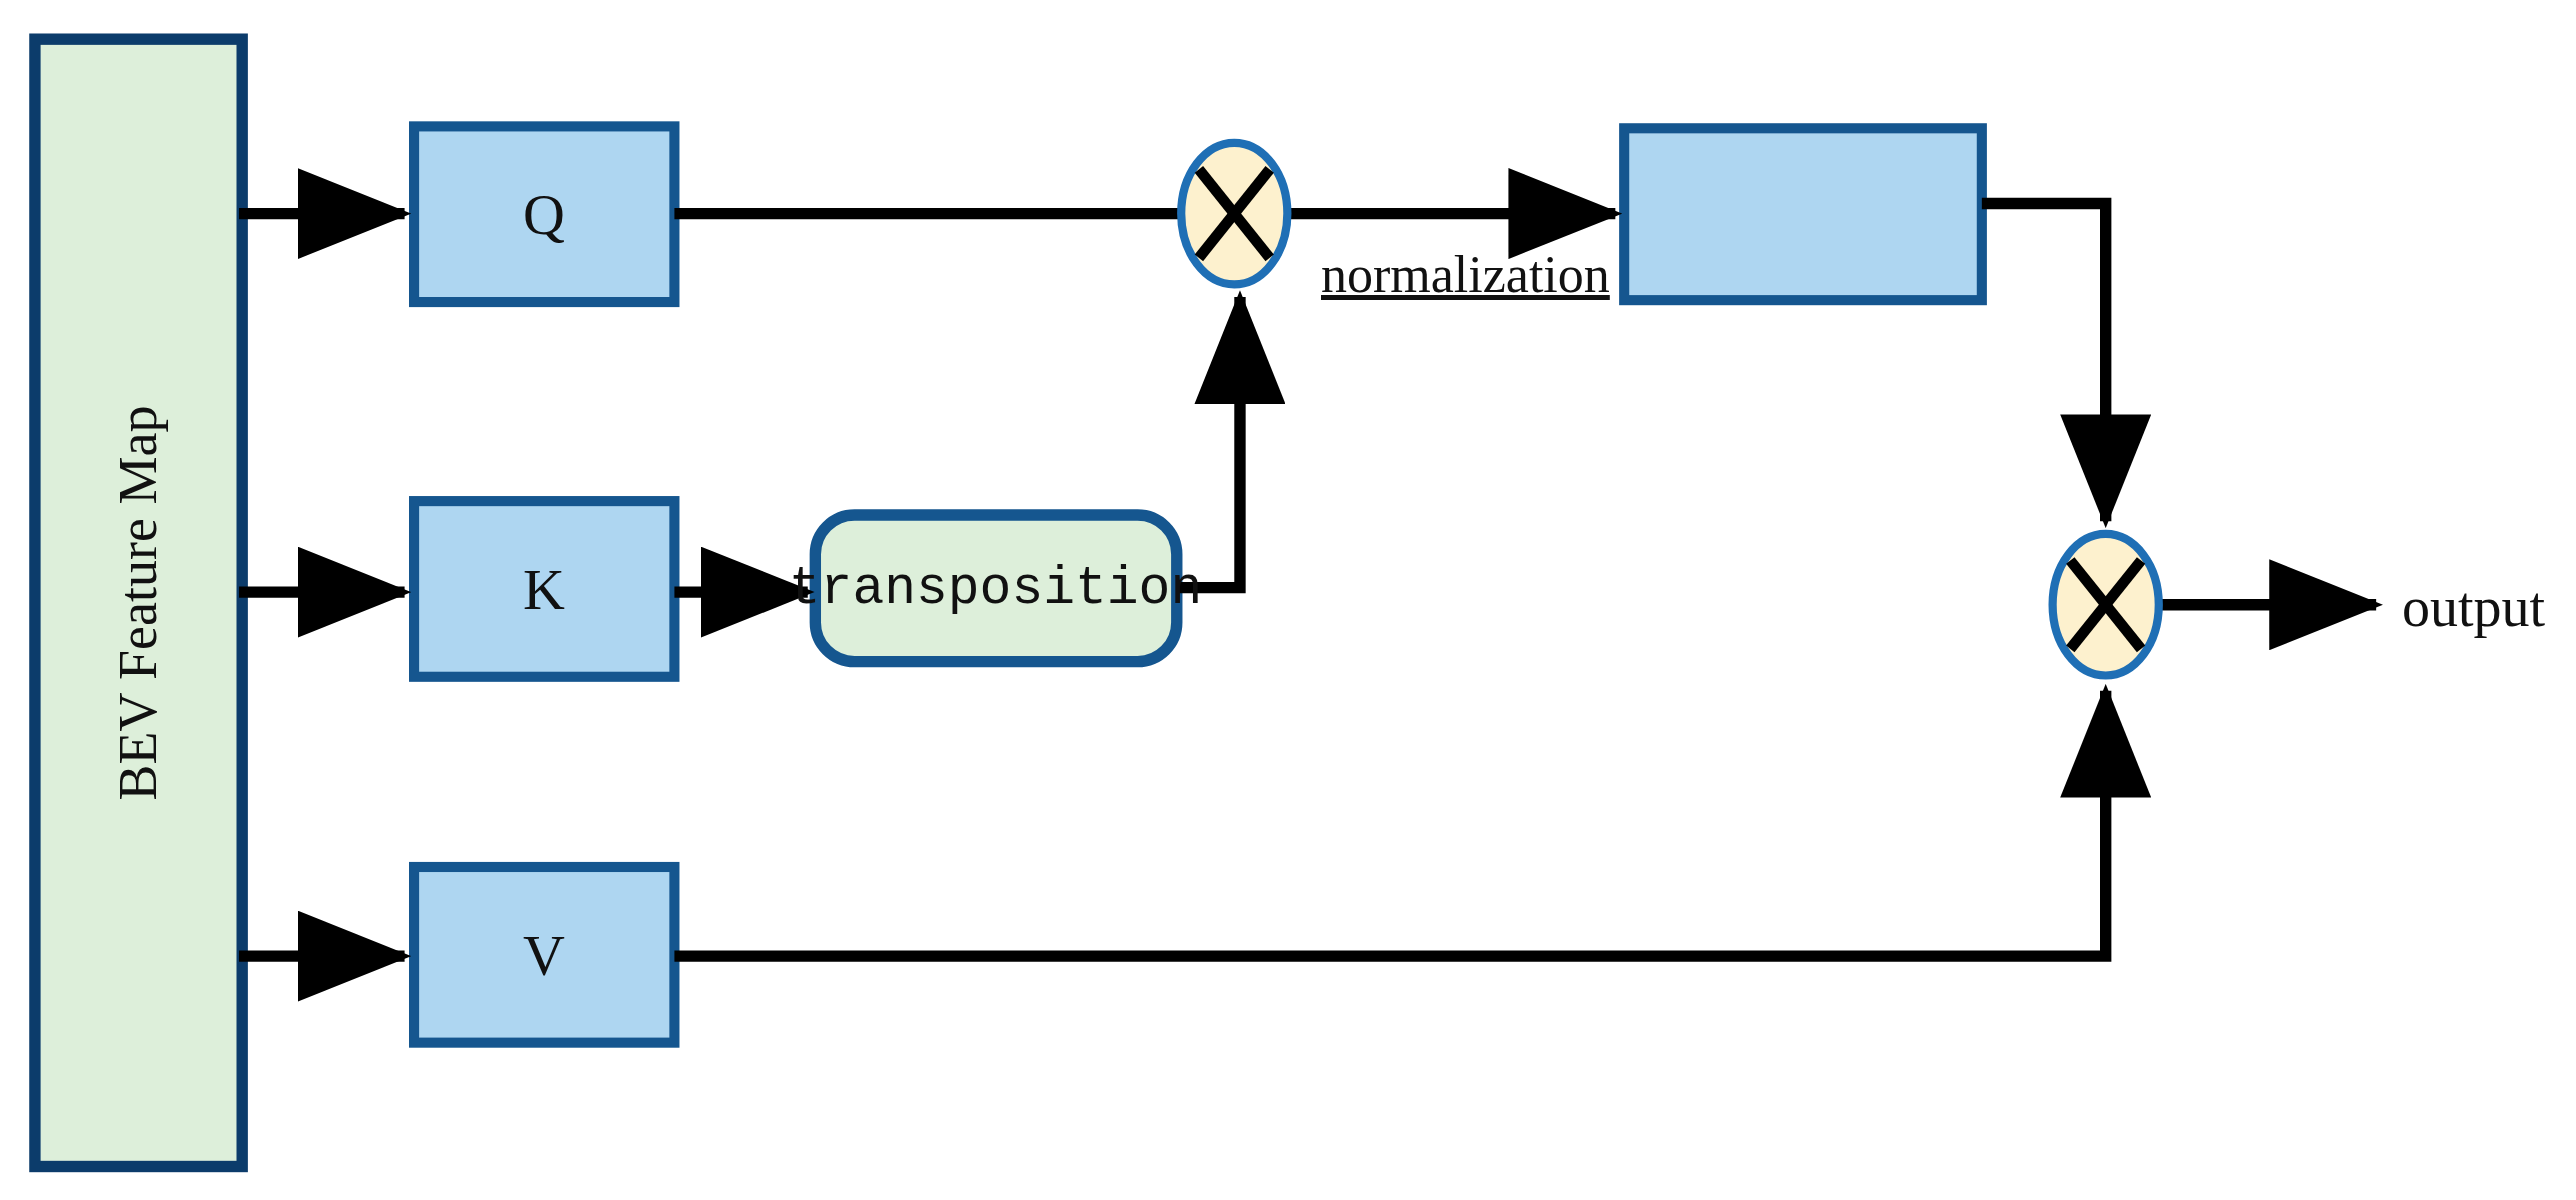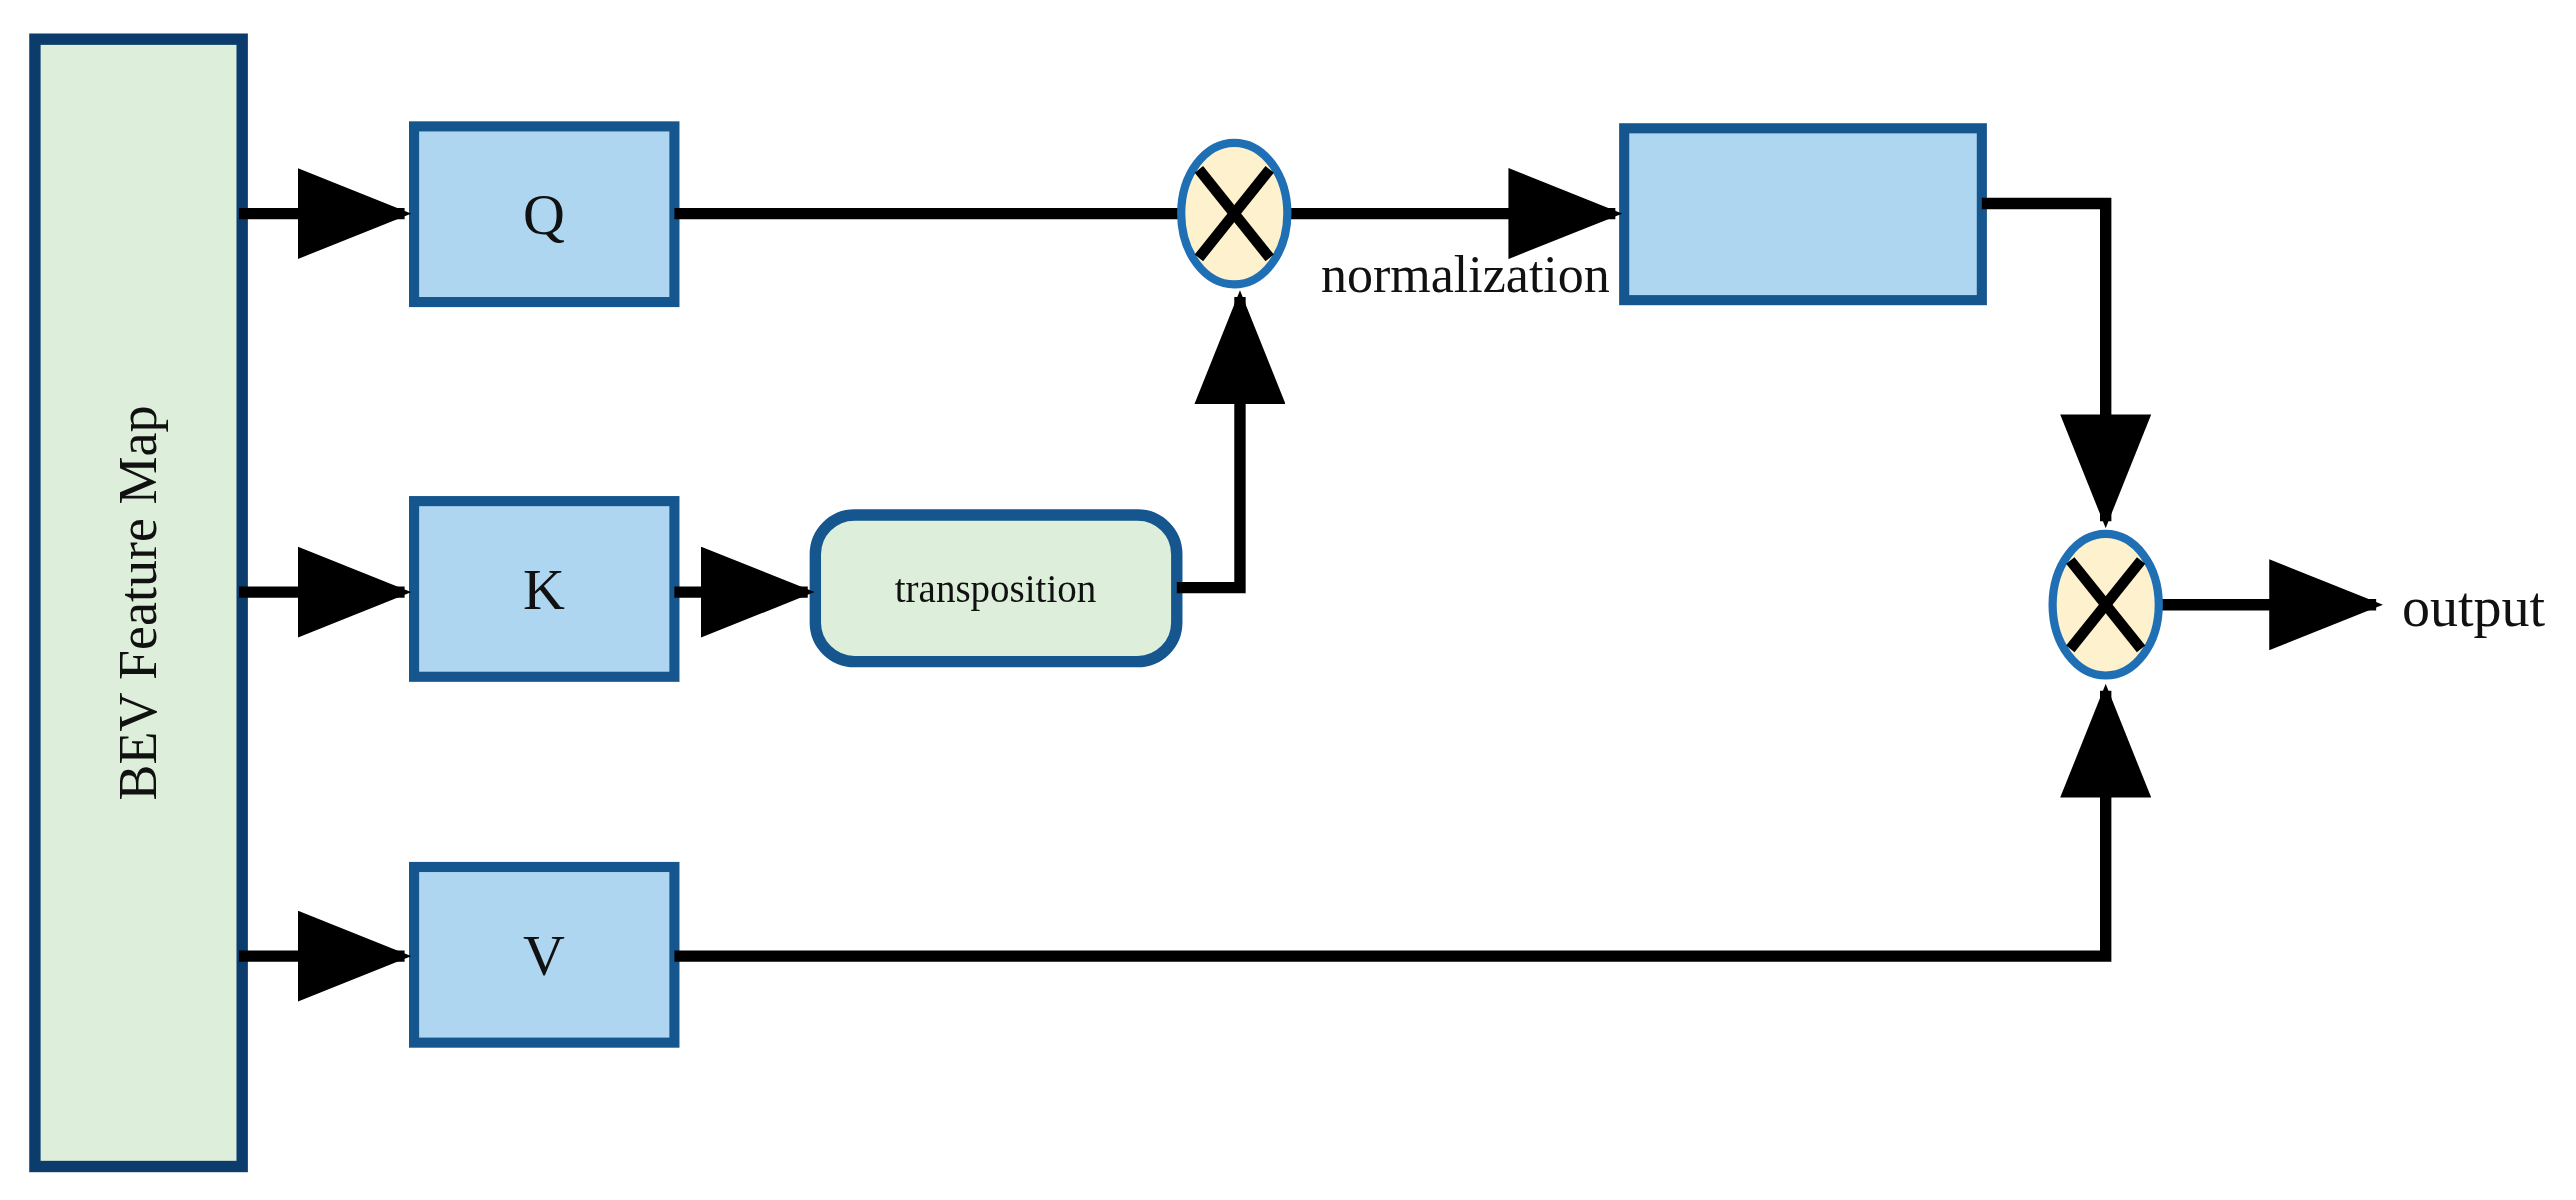--- a/index.html
+++ b/index.html
@@ -42,25 +42,25 @@
     height: 1127px;
     font-size: 54px;
   }
   #bev-label span {
     transform: rotate(-90deg);
     display: inline-block;
   }
   #q-label   { left: 414px;  top: 126px;  width: 260px; height: 176px; font-size: 58px; }
   #k-label   { left: 414px;  top: 501px;  width: 260px; height: 176px; font-size: 58px; }
   #v-label   { left: 414px;  top: 867px; width: 260px; height: 176px; font-size: 58px; }
-  #transposition-label { left: 815px; top: 515px; width: 361px; height: 147px; font-size: 39px; }
+  #transposition-label { left: 815px; top: 515px; width: 361px; height: 147px; font-size: 53px; font-family: Liberation Mono, monospace; }
   #attention-label     { left: 1624px; top: 128px; width: 358px; height: 172px; font-size: 53px; }
   #normalization-label {
     left: 1321px; top: 239px; width: 297px; height: 70px;
-    font-size: 52px; justify-content: flex-start;
+    font-size: 52px; justify-content: flex-start; text-decoration: underline;
   }
   #output-label {
     left: 2402px; top: 569px; width: 177px; height: 76px;
     font-size: 56px; justify-content: flex-start;
   }
 </style>
 </head>
 <body>
 
 <div id="diagram-root">

